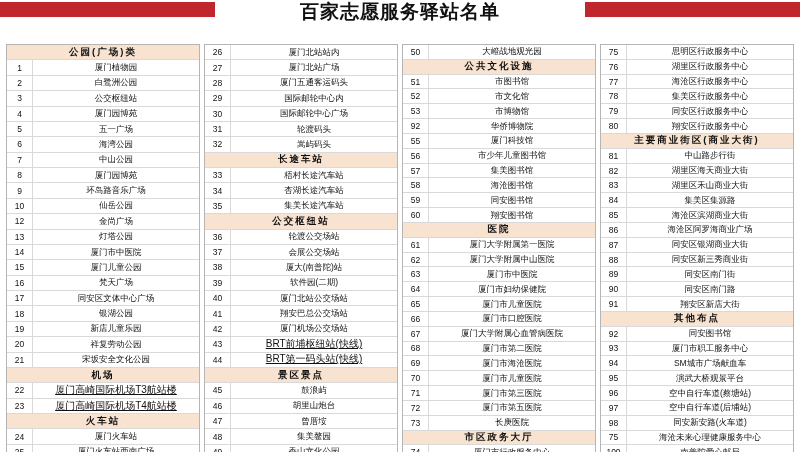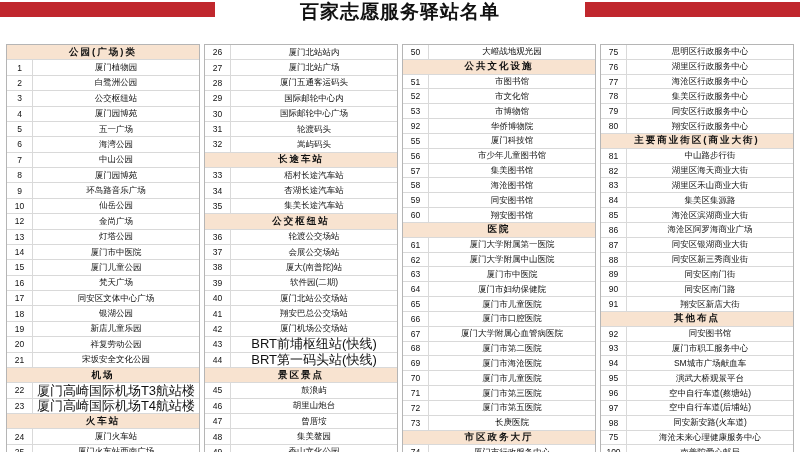--- a/index.html
+++ b/index.html
@@ -58,21 +58,21 @@
     flex:1 1 auto;
     font-size:8.5px;
     color:#111;
     display:flex;align-items:center;justify-content:center;
     text-align:center;
     box-sizing:border-box;
     padding:0 1px;
     line-height:1.05;
     overflow:hidden;
   }
-  .nm.two{font-size:13px;}
+  .nm.two{font-size:10px;text-decoration:underline;}
   .row.header{
     background:#f8e3d0;
   }
   .row.header .full{
     flex:1 1 auto;display:flex;align-items:center;justify-content:center;
     font-size:9.5px;font-weight:bold;color:#111;letter-spacing:2px;
   }
 </style>
 </head>
 <body>

